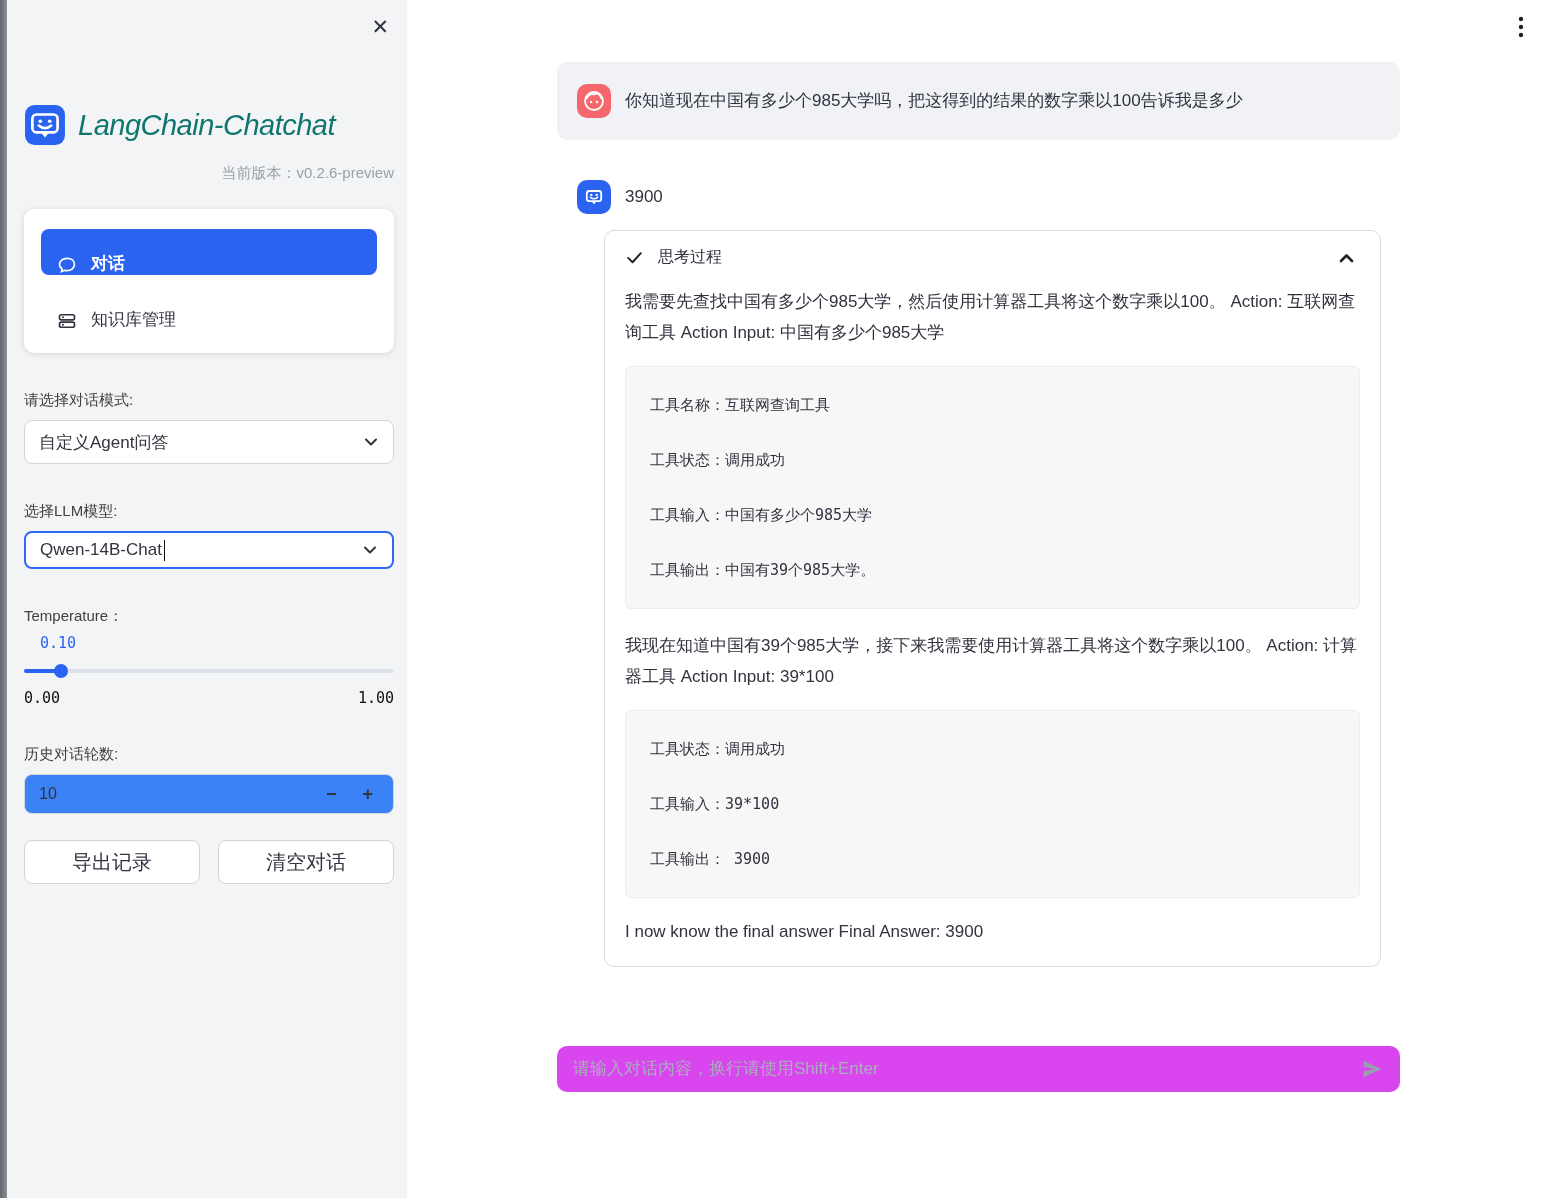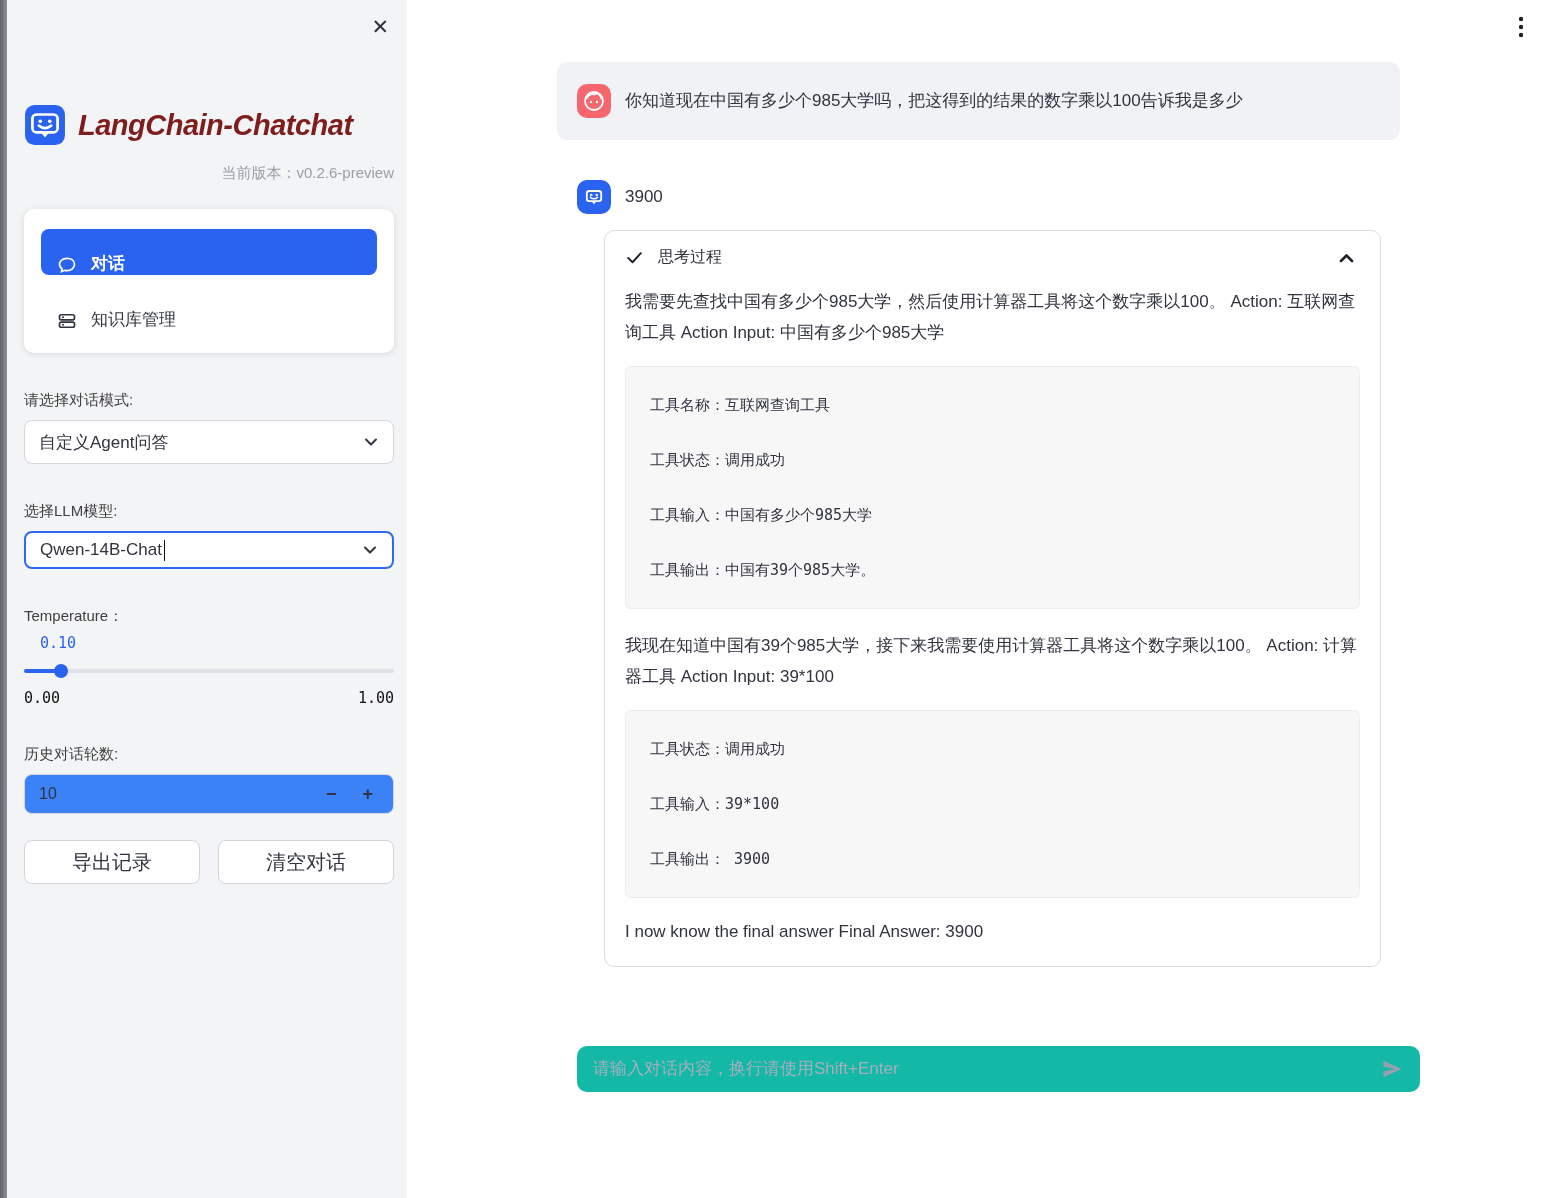--- a/index.html
+++ b/index.html
@@ -22,22 +22,22 @@
     padding:0 13px 0 17px;
   }
   .close-btn {
     position:absolute; top:16px; right:18px;
     font-size:21px; color:#31333f; line-height:1; cursor:pointer;
     font-weight:400;
   }
   .logo-row { margin-top:104px; display:flex; align-items:center; gap:12px; }
   .logo-icon { width:42px; height:42px; flex:0 0 auto; }
   .logo-text {
-    font-size:29px; font-weight:bold; font-style:italic;
-    color:#7f1d1d; letter-spacing:-0.5px; white-space:nowrap;
+    font-size:29px; font-weight:normal; font-style:italic;
+    color:#0f766e; letter-spacing:-0.5px; white-space:nowrap;
   }
   .version-row { margin-top:18px; text-align:right; font-size:15px; color:#9aa0a8; }
 
   .nav-card {
     margin-top:26px; background:#ffffff; border-radius:10px;
     box-shadow:0 1px 6px rgba(0,0,0,0.12);
     padding:20px 17px 22px;
   }
   .nav-item {
     display:flex; align-items:flex-end; gap:14px;
@@ -121,22 +121,22 @@
     background:#f7f7f8; border:1px solid #ededf0; border-radius:6px;
     padding:29px 24px 28px;
   }
   .tool-row { font-size:15px; white-space:pre-wrap; }
   .tool-row + .tool-row { margin-top:36px; }
 
   .final-line { margin-top:24px; font-size:17px; }
 
   .chat-input-bar {
     margin-top:79px; width:843px; height:46px;
-    background:#14b8a6; border-radius:10px;
-    display:flex; align-items:center; padding:0 16px; gap:28px;margin-left:20px;
+    background:#d946ef; border-radius:10px;
+    display:flex; align-items:center; padding:0 16px; gap:28px;
   }
   .chat-input {
     flex:1; border:none; outline:none; background:transparent;
     font-size:17px; color:#31333f; font-family:inherit;
   }
   .chat-input::placeholder { color:#a9aebb; }
   .send-btn { cursor:pointer; display:flex; align-items:center; }
 </style>
 </head>
 <body>

